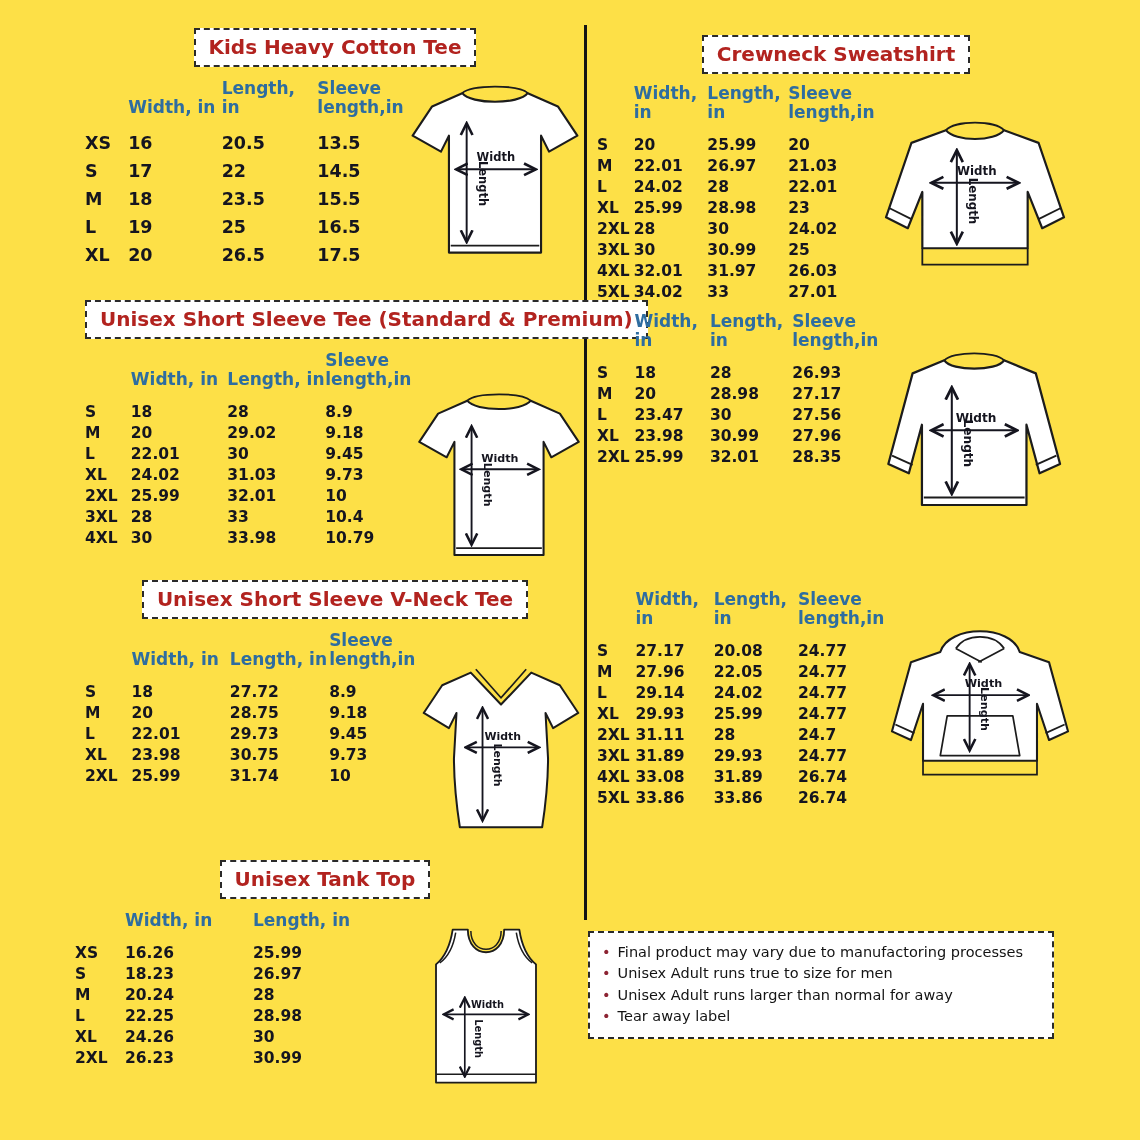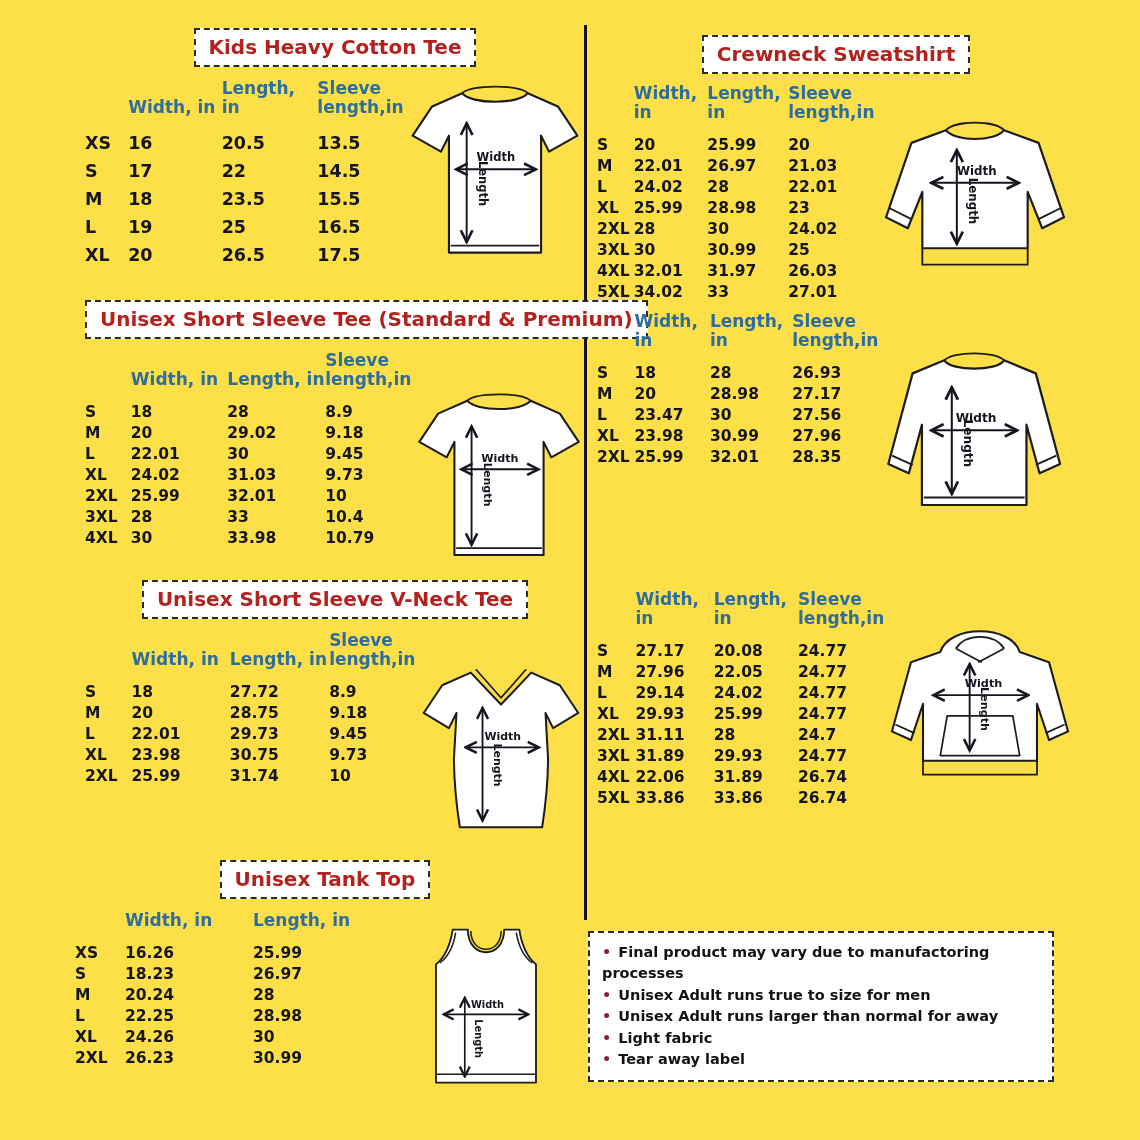--- a/index.html
+++ b/index.html
@@ -21,21 +21,21 @@
   .c-size{width:48px}.c-w{width:102px}.c-l{width:102px}.c-s{width:88px}
   .c-size-t{width:50px}.c-w-t{width:128px}.c-l-t{width:128px}
   .fig{margin-left:auto;flex:none;}
   .glabel{font-family:"DejaVu Sans",sans-serif;font-weight:700;font-size:13px;fill:var(--ink);}
   .garment{fill:#fff;stroke:#1c1c1c;stroke-width:2.4;stroke-linejoin:round;}
   .detail{fill:none;stroke:#1c1c1c;stroke-width:2;}
   .arrow{stroke:var(--ink);stroke-width:2.2;}
   .notes-box{position:absolute;left:588px;top:931px;width:466px;border:2px dashed #2a2a2a;
              background:#fff;padding:9px 10px 9px 12px;box-sizing:border-box;}
   .notes-box ul{margin:0;padding:0;list-style:none;}
-  .notes-box li{font-size:14.5px;font-weight:700;color:#131313;line-height:1.48;}
+  .notes-box li{font-size:14.5px;font-weight:400;color:#131313;line-height:1.48;}
   .bullet{color:var(--bullet);margin-right:7px;}
 </style>
 </head>
 <body>
 
 <div class="page">
 
   <svg width="0" height="0" style="position:absolute">
     <defs>
       <marker id="ah" viewBox="0 0 10 10" refX="8.5" refY="5" markerWidth="7.5" markerHeight="7.5" orient="auto-start-reverse">
@@ -478,21 +478,21 @@
               <td>24.7</td>
             </tr>
             <tr>
               <td>3XL</td>
               <td>31.89</td>
               <td>29.93</td>
               <td>24.77</td>
             </tr>
             <tr>
               <td>4XL</td>
-              <td>22.06</td>
+              <td>33.08</td>
               <td>31.89</td>
               <td>26.74</td>
             </tr>
             <tr>
               <td>5XL</td>
               <td>33.86</td>
               <td>33.86</td>
               <td>26.74</td>
             </tr>
           </tbody>
@@ -587,18 +587,17 @@
         </svg>
       </div>
     </div>
   </div>
 
   <div class="notes-box">
     <ul>
         <li><span class="bullet">•</span><span>Final product may vary due to manufactoring processes</span></li>
         <li><span class="bullet">•</span><span>Unisex Adult runs true to size for men</span></li>
         <li><span class="bullet">•</span><span>Unisex Adult runs larger than normal for away</span></li>
-        <li><span class="bullet">•</span><span>Light fabric</span></li>
         <li><span class="bullet">•</span><span>Tear away label</span></li>
       </ul>
   </div>
 
 </div>
 
 </body></html>

